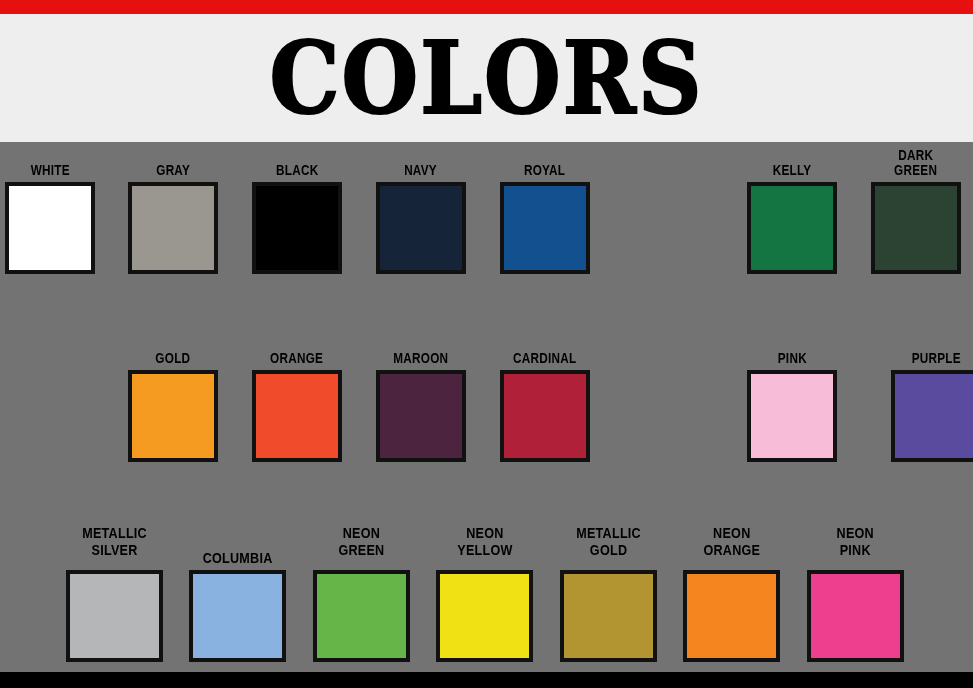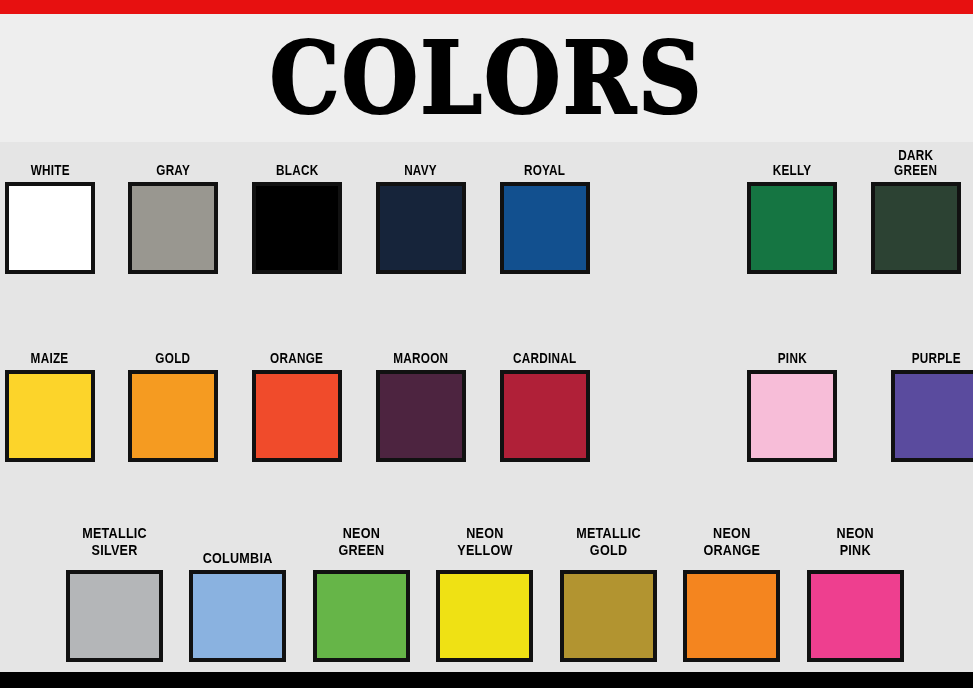--- a/index.html
+++ b/index.html
@@ -12,21 +12,21 @@
     overflow: hidden;
     background: #ffffff;
     font-family: "Liberation Sans", sans-serif;
     position: relative;
   }
 
   #page {
     position: relative;
     width: 973px;
     height: 688px;
-    background: #e5e5e5;
+    background: #737373;
   }
 
   
   .top-banner {
     position: absolute;
     left: 0;
     top: 0;
     width: 973px;
     height: 14px;
     background: #e71010;
@@ -178,26 +178,20 @@
       </div>
       <div class="cell" style="left: 871px;">
         <div class="label-box two-line">
           <div class="swatch-label">DARK
 GREEN</div>
         </div>
         <div class="swatch" style="background: rgb(44, 66, 51);"></div>
       </div>
     </div>
   <div class="row row-2">
-      <div class="cell" style="left: 5px;">
-        <div class="label-box">
-          <div class="swatch-label">MAIZE</div>
-        </div>
-        <div class="swatch" style="background: rgb(252, 212, 42);"></div>
-      </div>
       <div class="cell" style="left: 128px;">
         <div class="label-box">
           <div class="swatch-label">GOLD</div>
         </div>
         <div class="swatch" style="background: rgb(245, 155, 33);"></div>
       </div>
       <div class="cell" style="left: 252px;">
         <div class="label-box">
           <div class="swatch-label">ORANGE</div>
         </div>

